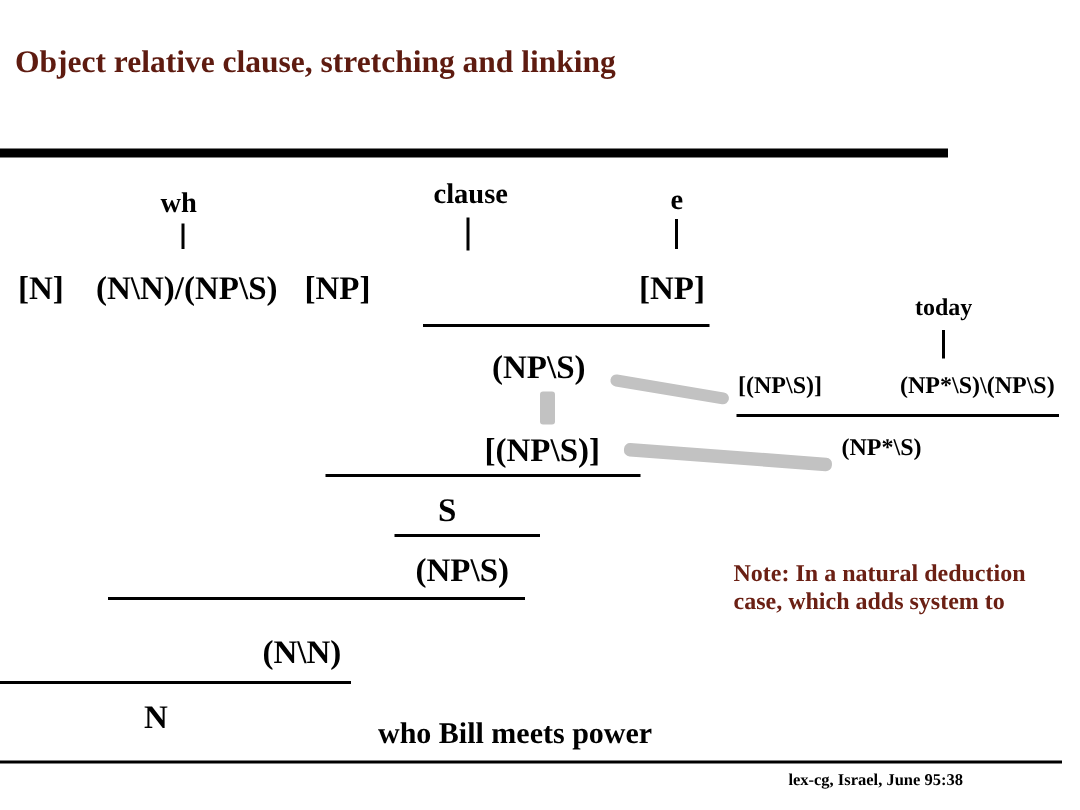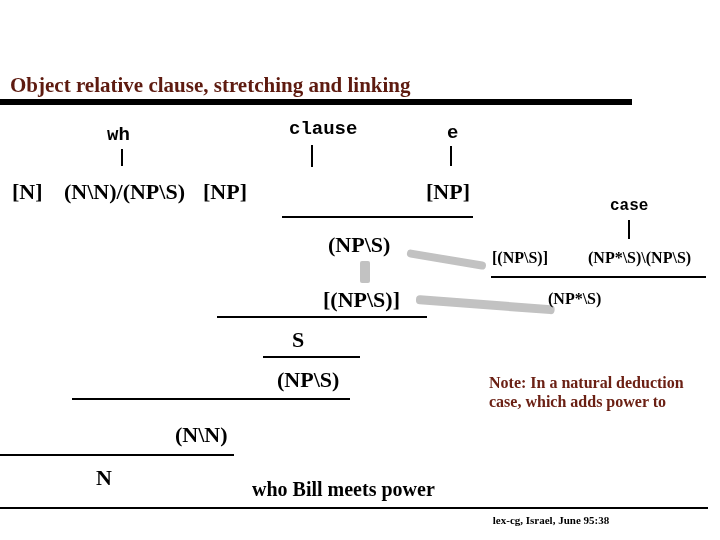--- a/index.html
+++ b/index.html
@@ -1,24 +1,24 @@
 <!DOCTYPE html>
 <html style="--title-color: #5e1b10; --note-color: #6b2014; --link-gray: #c2c2c2;"><head>
 <meta charset="utf-8">
 <style>
   html,body{margin:0;padding:0;background:#fff;}
   .slide{
     position:relative;width:720px;height:540px;background:#ffffff;overflow:hidden;
     font-family:"Liberation Serif","DejaVu Serif",serif;font-weight:bold;color:#000;
   }
   .abs{position:absolute;white-space:nowrap;line-height:1;}
-  .title{left:10px;top:31px;font-size:21px;color:var(--title-color,#5e1b10);margin-top:44px;}
+  .title{left:10px;top:31px;font-size:21px;color:var(--title-color,#5e1b10);}
   .rule{position:absolute;background:#000;height:2px;}
   .title-rule{left:0;top:99px;width:632px;height:6px;}
-  .word{font-size:19px;font-family:Liberation Mono, monospace;}
+  .word{font-size:19px;}
   .w-wh{left:107px;top:126px;}
   .w-meets{left:289px;top:120px;}
   .w-e{left:447px;top:124px;}
   .w-today{left:610px;top:198px;font-size:16px;}
   .tick{position:absolute;width:2px;background:#000;}
   .t-wh{left:121px;top:149px;height:17px;}
   .t-meets{left:311px;top:145px;height:22px;}
   .t-e{left:450px;top:146px;height:20px;}
   .t-today{left:628px;top:220px;height:19px;}
   .cat{font-size:22px;}
@@ -33,45 +33,45 @@
   .r-mid{left:217px;top:316px;width:210px;}
   .d-s{left:292px;top:329px;}
   .r-s{left:263px;top:356px;width:97px;}
   .d-nps-c{left:277px;top:369px;}
   .r-nps{left:72px;top:398px;width:278px;}
   .d-nn{left:175px;top:424px;}
   .r-nn{left:0;top:454px;width:234px;}
   .d-nbig{left:96px;top:467px;}
   .small-cat{font-size:16px;}
   .rb-brack{left:492px;top:250px;}
-  .rb-adj{left:588px;top:250px;text-align:right;}
+  .rb-adj{left:600px;top:250px;text-align:right;}
   .r-right{left:491px;top:276px;width:215px;}
-  .rb-res{left:548px;top:291px;}
+  .rb-res{left:561px;top:291px;}
   .gray{position:absolute;background:var(--link-gray,#c2c2c2);border-radius:4px;}
   .vbar{left:360px;top:261px;width:10px;height:22px;border-radius:2px;}
   .link1{left:407px;top:249px;width:80px;height:8px;transform:rotate(9.5deg);transform-origin:left center;}
   .link2{left:416px;top:295px;width:139px;height:9px;transform:rotate(4.3deg);transform-origin:left center;}
   .phrase{left:252px;top:479px;font-size:20px;}
   .bottom-rule{left:0;top:507px;width:708px;}
-  .footer{left:460px;top:515px;width:182px;font-size:11px;text-align:center;}
+  .footer{left:460px;top:515px;width:182px;font-size:11px;text-align:right;}
   .note{position:absolute;left:489px;top:374px;width:230px;font-size:16px;color:var(--note-color,#6b2014);}
   .note div{line-height:18.5px;white-space:nowrap;}
 </style>
 </head>
 <body>
 
 <div class="slide">
 
   <div class="abs title">Object relative clause, stretching and linking</div>
   <div class="rule title-rule"></div>
 
   <div class="abs word w-wh">wh</div>
   <div class="abs word w-meets">clause</div>
   <div class="abs word w-e">e</div>
-  <div class="abs word w-today">case</div>
+  <div class="abs word w-today">today</div>
 
   <div class="tick t-wh"></div>
   <div class="tick t-meets"></div>
   <div class="tick t-e"></div>
   <div class="tick t-today"></div>
 
   <div class="abs cat c-n">[N]</div>
   <div class="abs cat c-rel">(N\N)/(NP\S)</div>
   <div class="abs cat c-np1">[NP]</div>
   <div class="abs cat c-np2">[NP]</div>
@@ -94,19 +94,19 @@
 
   <div class="abs small-cat rb-brack">[(NP\S)]</div>
   <div class="abs small-cat rb-adj">(NP*\S)\(NP\S)</div>
   <div class="rule r-right"></div>
   <div class="abs small-cat rb-res">(NP*\S)</div>
 
   <div class="abs phrase">who Bill meets power</div>
 
   <div class="note">
     <div>Note: In a natural deduction</div>
-    <div>case, which adds power to</div>
+    <div>case, which adds system to</div>
   </div>
 
   <div class="rule bottom-rule"></div>
   <div class="abs footer">lex-cg, Israel, June 95:38</div>
 
 </div>
 
 </body></html>

